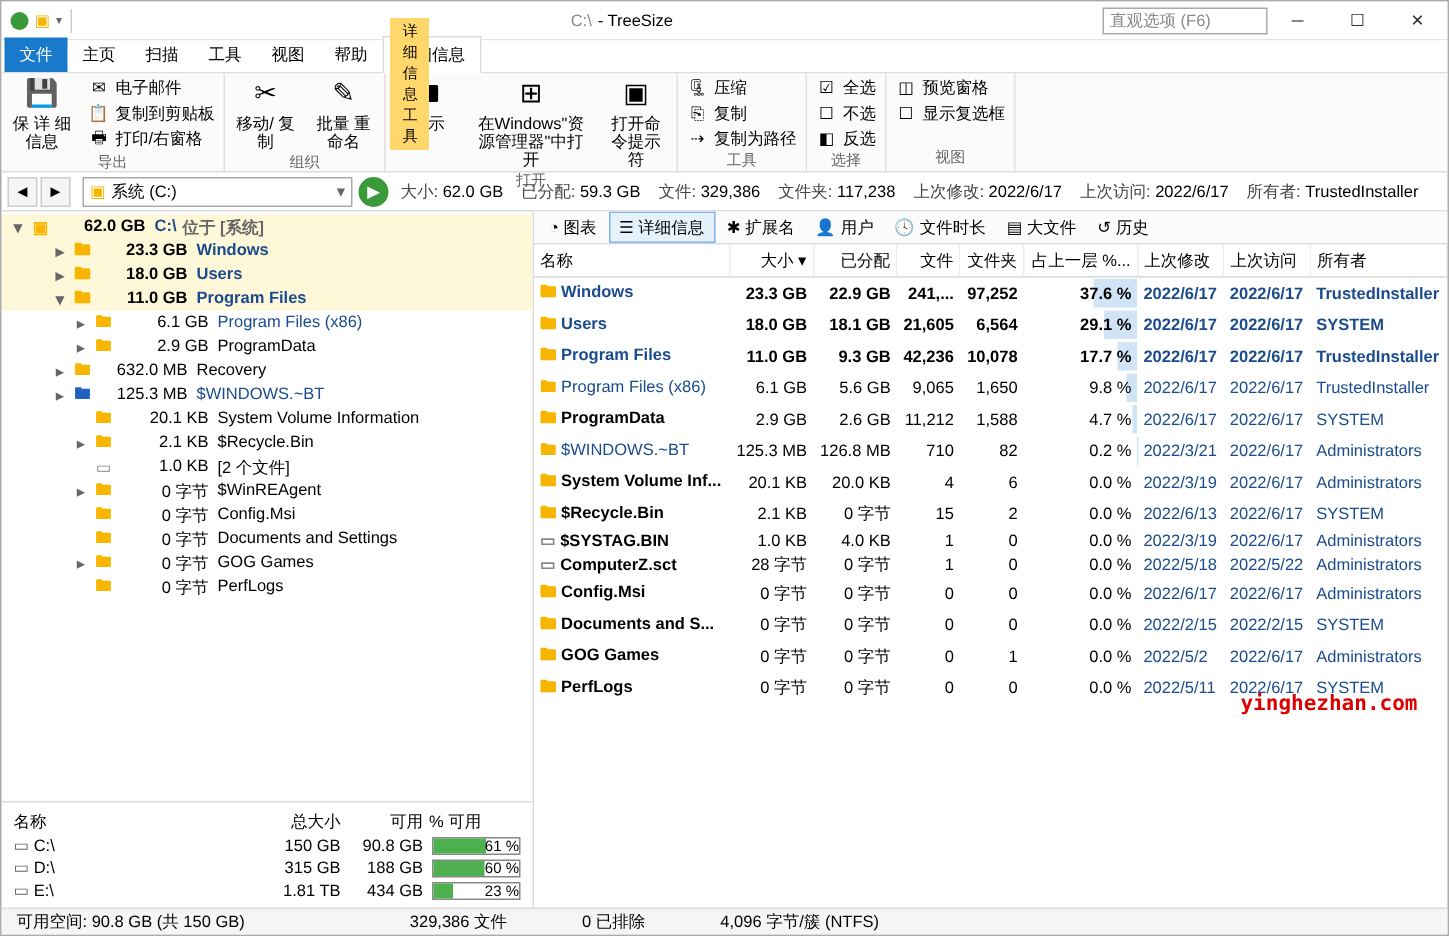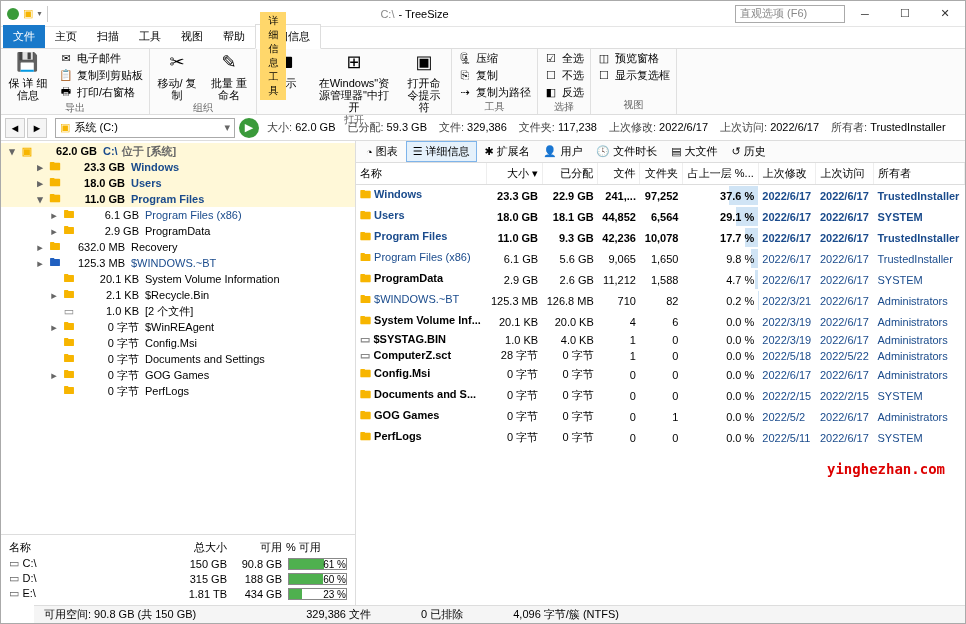--- a/index.html
+++ b/index.html
@@ -68,21 +68,21 @@
 table{border-collapse:collapse;width:100%;}
 th{background:#fff;border-bottom:1px solid #ddd;border-right:1px solid #eee;padding:3px 4px;font-weight:normal;text-align:left;position:sticky;top:0;white-space:nowrap;}
 th.r,td.r{text-align:right;}
 td{padding:1px 4px;white-space:nowrap;}
 td.name{color:#1a4b8c;}
 td.name.plain{color:#000;font-weight:bold;}
 tr.bold td{font-weight:bold;}
 .pct-cell{position:relative;text-align:right;}
 .pct-bg{position:absolute;right:0;top:1px;bottom:1px;background:#d0e4f5;z-index:-1;}
 .owner-link{color:#1a4b8c;}
-.statusbar{height:18px;border-top:1px solid #ddd;display:flex;align-items:center;font-size:10px;background:#f5f5f5;margin-left:33px;}
+.statusbar{height:18px;border-top:1px solid #ddd;display:flex;align-items:center;font-size:10px;background:#f5f5f5;}
 .statusbar>div{padding:0 10px;}
 .watermark{position:absolute;right:20px;top:460px;color:#d00;font-family:monospace;font-size:14px;font-weight:bold;pointer-events:none;}
 </style>
 </head>
 <body>
 
 <div class="titlebar">
   <div class="tb-left">
     <span class="tb-dot" style="background:#3a9a3a"></span>
     <span style="color:#f7b500">▣</span>
@@ -450,21 +450,21 @@
               <td class="r">97,252</td>
               <td class="pct-cell"><span class="pct-bg" style="width:38%"></span>37.6 %</td>
               <td class="owner-link">2022/6/17</td>
               <td class="owner-link">2022/6/17</td>
               <td class="owner-link">TrustedInstaller</td>
             </tr>
             <tr class="data bold">
               <td class="name"><span style="color:#f7b500">🖿</span> Users</td>
               <td class="r">18.0 GB</td>
               <td class="r">18.1 GB</td>
-              <td class="r">44,852</td>
+              <td class="r">21,605</td>
               <td class="r">6,564</td>
               <td class="pct-cell"><span class="pct-bg" style="width:29%"></span>29.1 %</td>
               <td class="owner-link">2022/6/17</td>
               <td class="owner-link">2022/6/17</td>
               <td class="owner-link">SYSTEM</td>
             </tr>
             <tr class="data bold">
               <td class="name"><span style="color:#f7b500">🖿</span> Program Files</td>
               <td class="r">11.0 GB</td>
               <td class="r">9.3 GB</td>
@@ -513,20 +513,31 @@
               <td class="r">20.1 KB</td>
               <td class="r">20.0 KB</td>
               <td class="r">4</td>
               <td class="r">6</td>
               <td class="pct-cell"><span class="pct-bg" style="width:0%"></span>0.0 %</td>
               <td class="owner-link">2022/3/19</td>
               <td class="owner-link">2022/6/17</td>
               <td class="owner-link">Administrators</td>
             </tr>
             <tr class="data">
+              <td class="name plain"><span style="color:#f7b500">🖿</span> $Recycle.Bin</td>
+              <td class="r">2.1 KB</td>
+              <td class="r">0 字节</td>
+              <td class="r">15</td>
+              <td class="r">2</td>
+              <td class="pct-cell"><span class="pct-bg" style="width:0%"></span>0.0 %</td>
+              <td class="owner-link">2022/6/13</td>
+              <td class="owner-link">2022/6/17</td>
+              <td class="owner-link">SYSTEM</td>
+            </tr>
+            <tr class="data">
               <td class="name plain"><span style="color:#888">▭</span> $SYSTAG.BIN</td>
               <td class="r">1.0 KB</td>
               <td class="r">4.0 KB</td>
               <td class="r">1</td>
               <td class="r">0</td>
               <td class="pct-cell"><span class="pct-bg" style="width:0%"></span>0.0 %</td>
               <td class="owner-link">2022/3/19</td>
               <td class="owner-link">2022/6/17</td>
               <td class="owner-link">Administrators</td>
             </tr>

